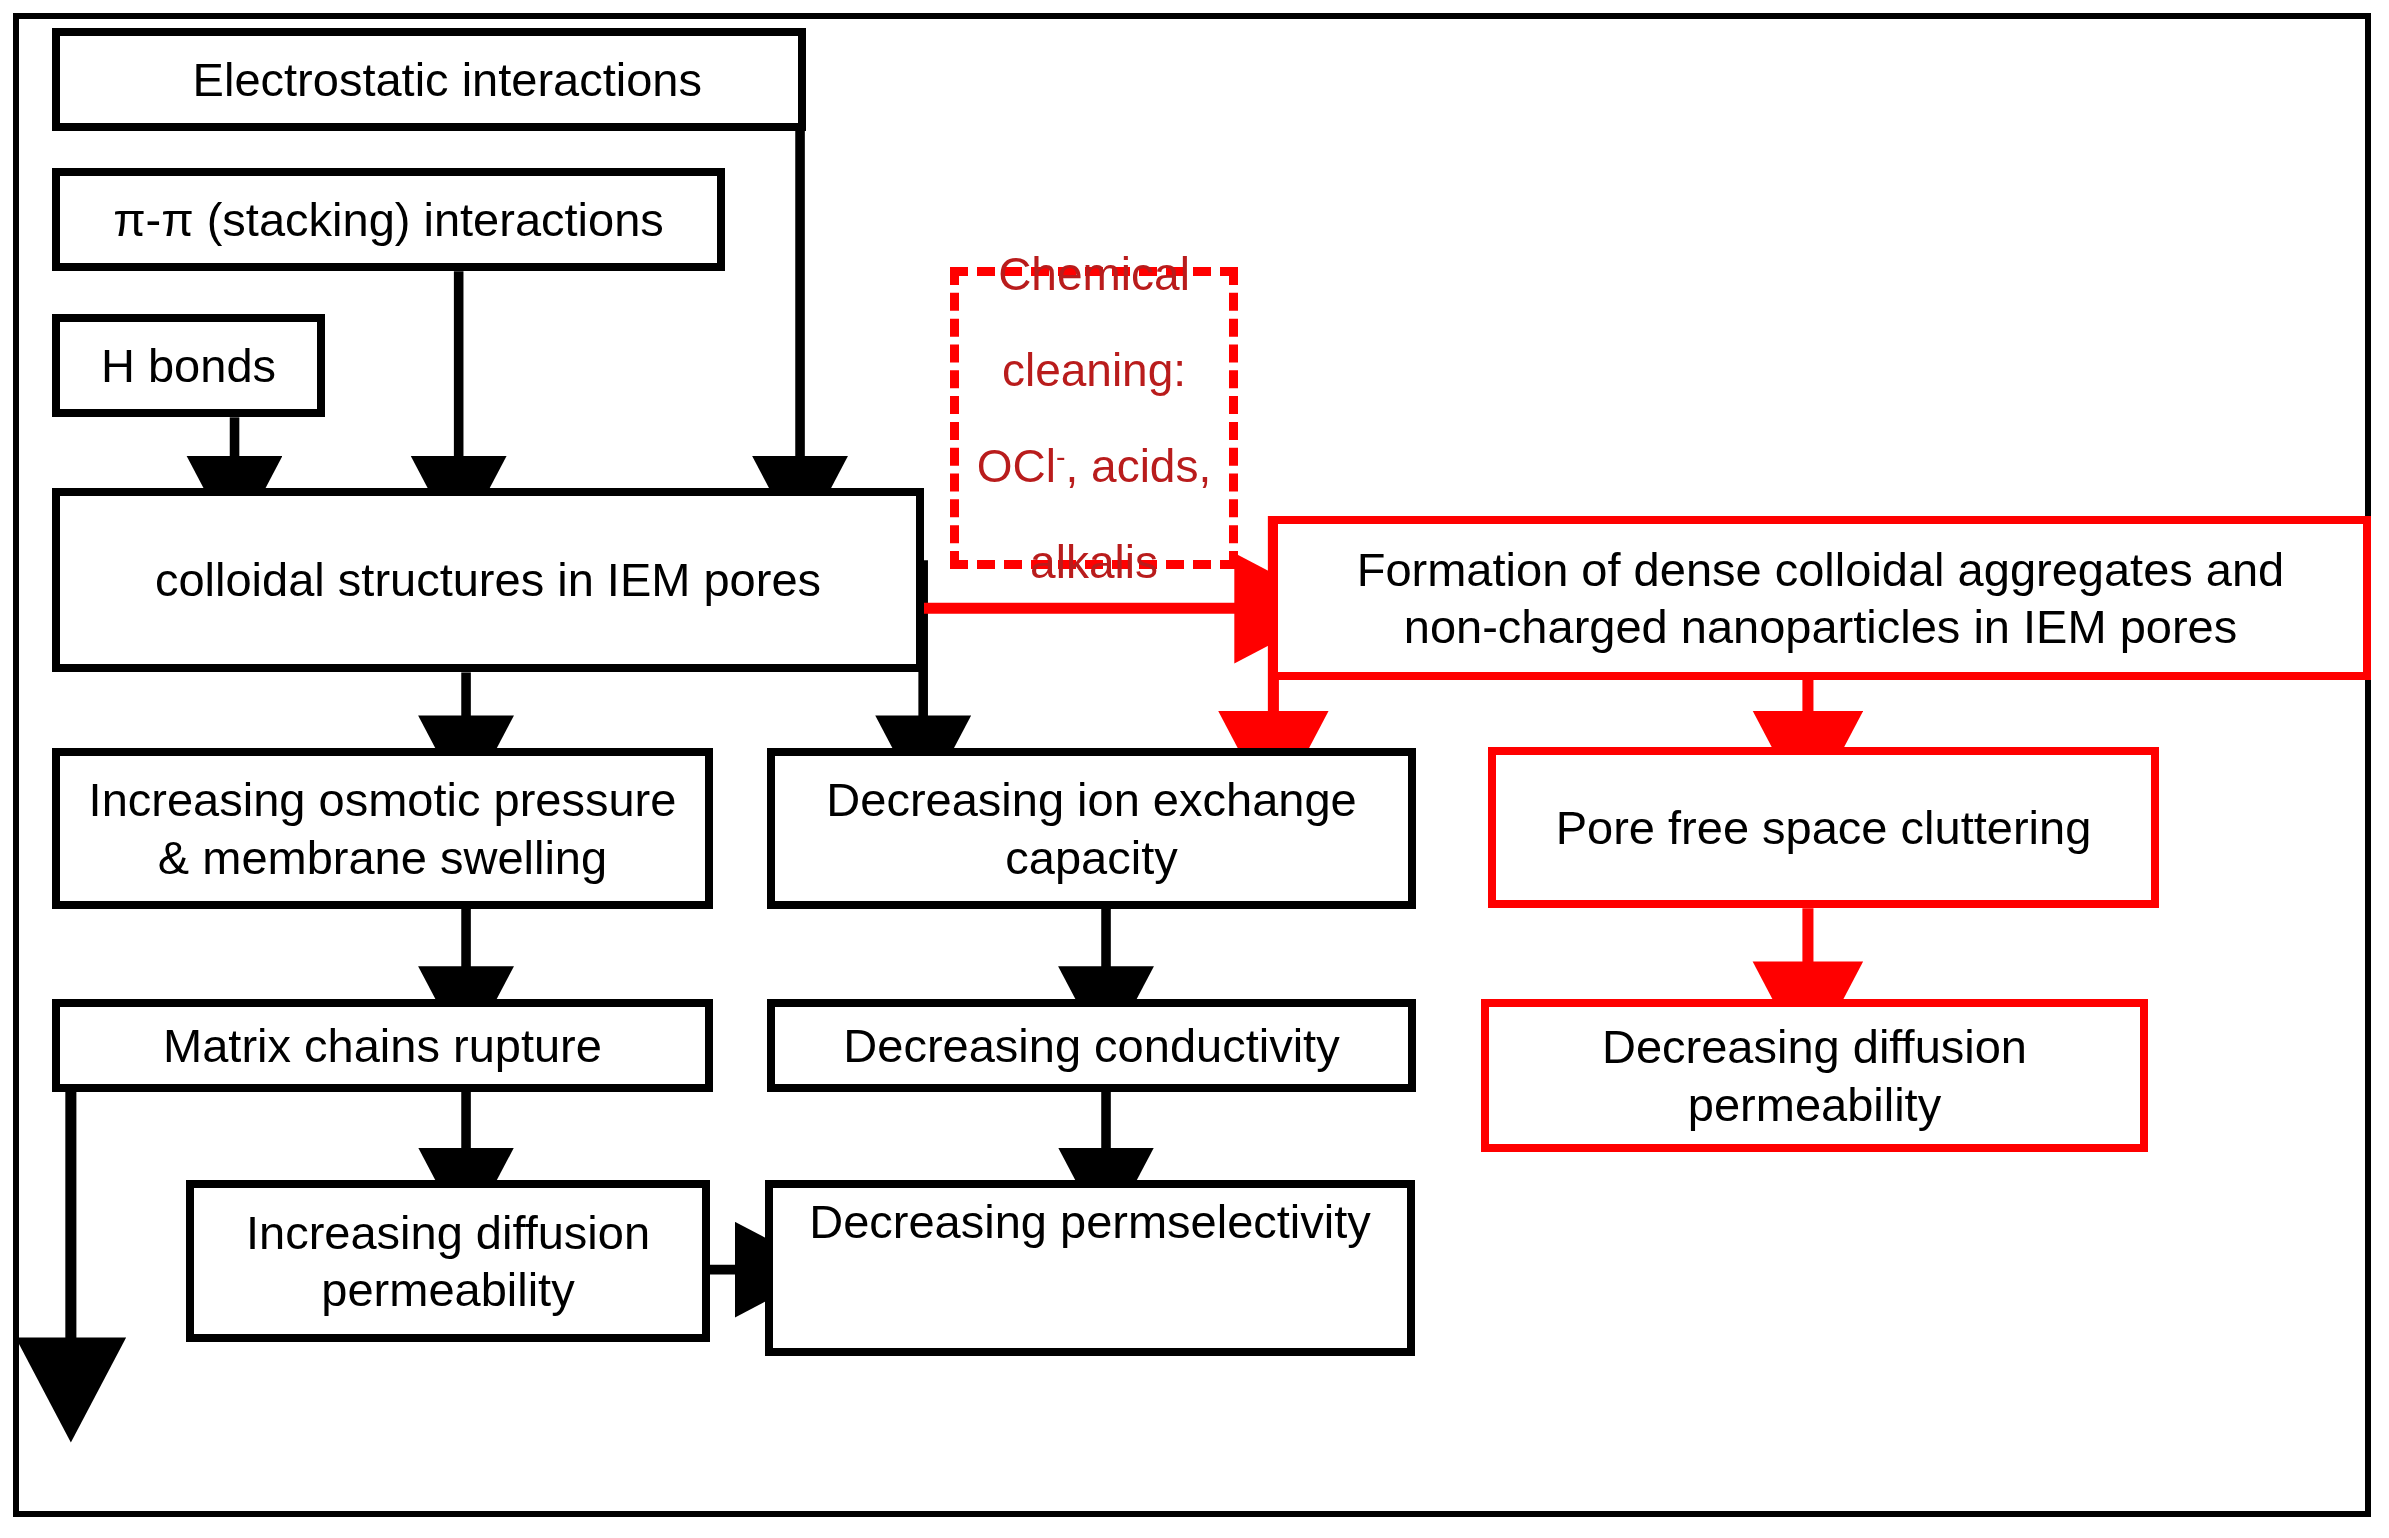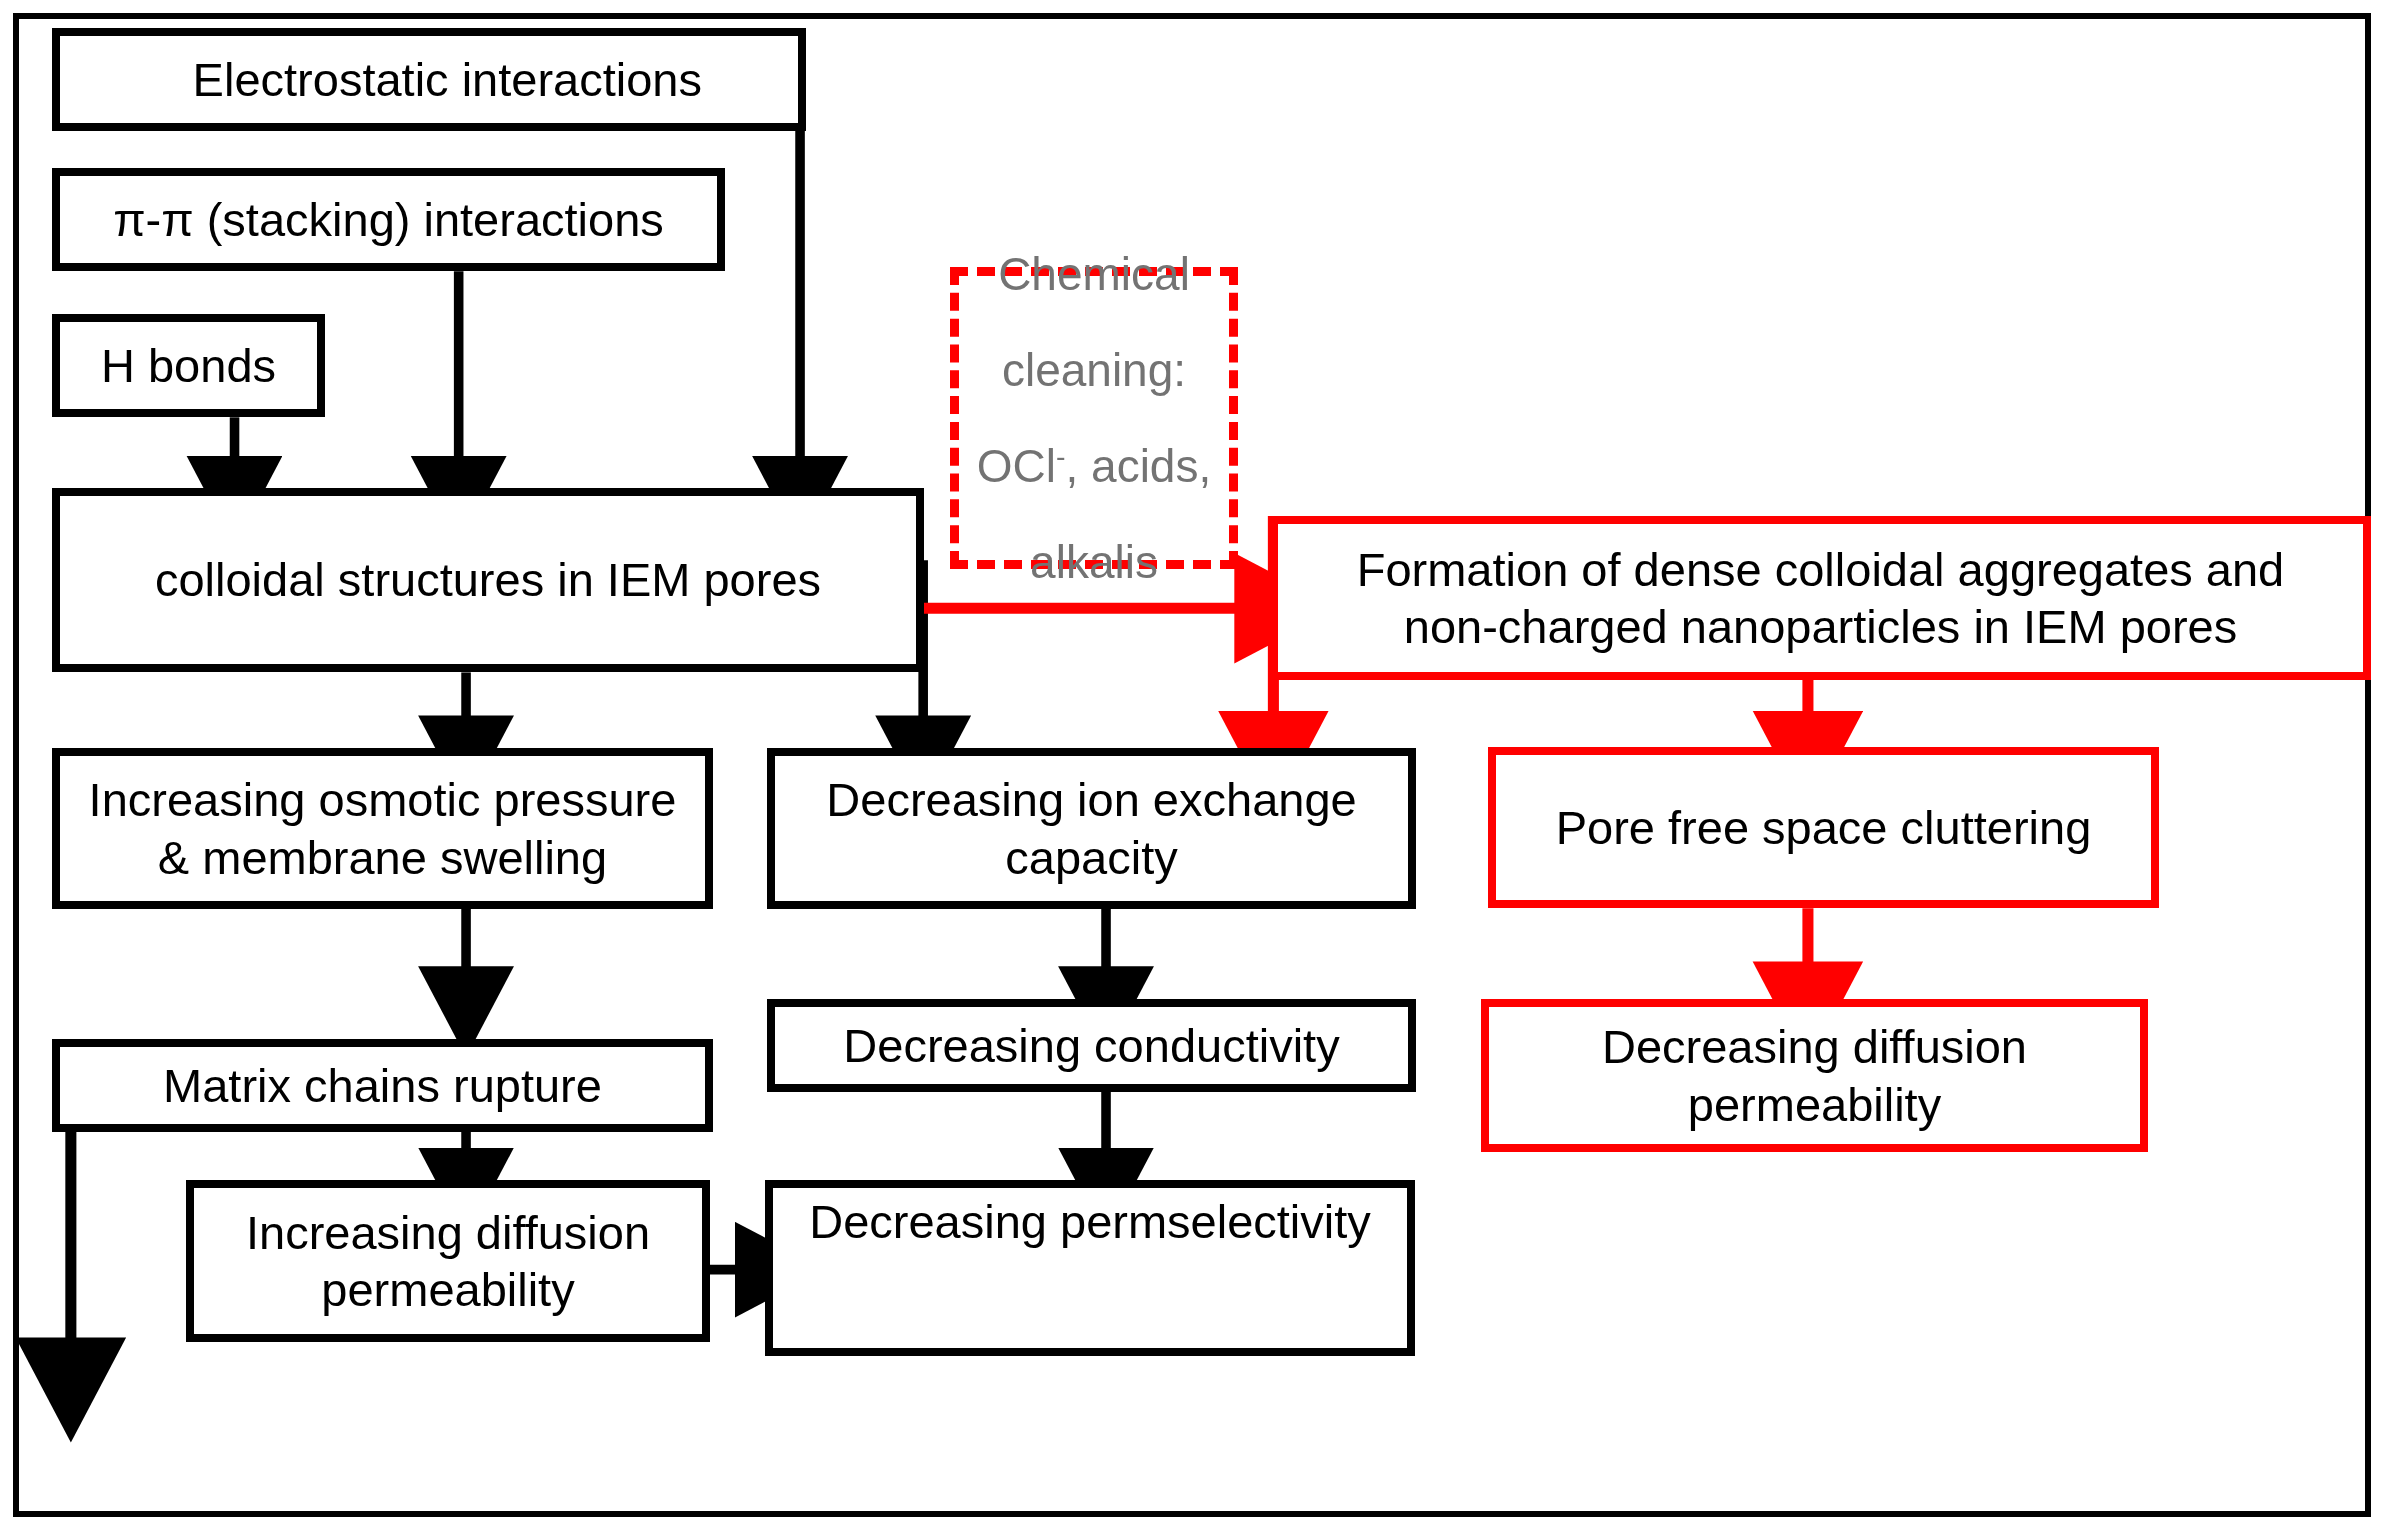--- a/index.html
+++ b/index.html
@@ -26,21 +26,21 @@
     justify-content:center;
     text-align:center;
     background:#fff;
     color:#000;
     line-height:1.22;
     padding:2.9px 7.4px;
     z-index:3;
   }
   .blk{border:8px solid #000;}
   .red{border:8px solid #ff0000;}
-  .reddash{border:9.6px dashed #ff0000;color:#737373;gap:40px;}
+  .reddash{border:9.6px dashed #ff0000;color:#b91c1c;gap:40px;}
   .t64{font-size:47px;}
   .t62{font-size:46px;}
   sup{font-size:0.62em;vertical-align:super;line-height:0;}
 </style>
 </head>
 <body>
 
 <div id="stage">
 
   <div class="outer-frame"></div>
@@ -121,21 +121,21 @@
 
   <div class="node blk t64" style="left:767px;top:748px;width:649px;height:161px;flex-direction:column;">
     <span>Decreasing ion exchange</span>
     <span>capacity</span>
   </div>
 
   <div class="node red t64" style="left:1488px;top:747px;width:671px;height:161px;">
     <span>Pore free space cluttering</span>
   </div>
 
-  <div class="node blk t64" style="left:52px;top:999px;width:661px;height:93px;margin-top:40px;">
+  <div class="node blk t64" style="left:52px;top:999px;width:661px;height:93px;">
     <span>Matrix chains rupture</span>
   </div>
 
   <div class="node blk t64" style="left:767px;top:999px;width:649px;height:93px;">
     <span>Decreasing  conductivity</span>
   </div>
 
   <div class="node red t64" style="left:1481px;top:999px;width:667px;height:153px;flex-direction:column;">
     <span>Decreasing  diffusion</span>
     <span>permeability</span>

